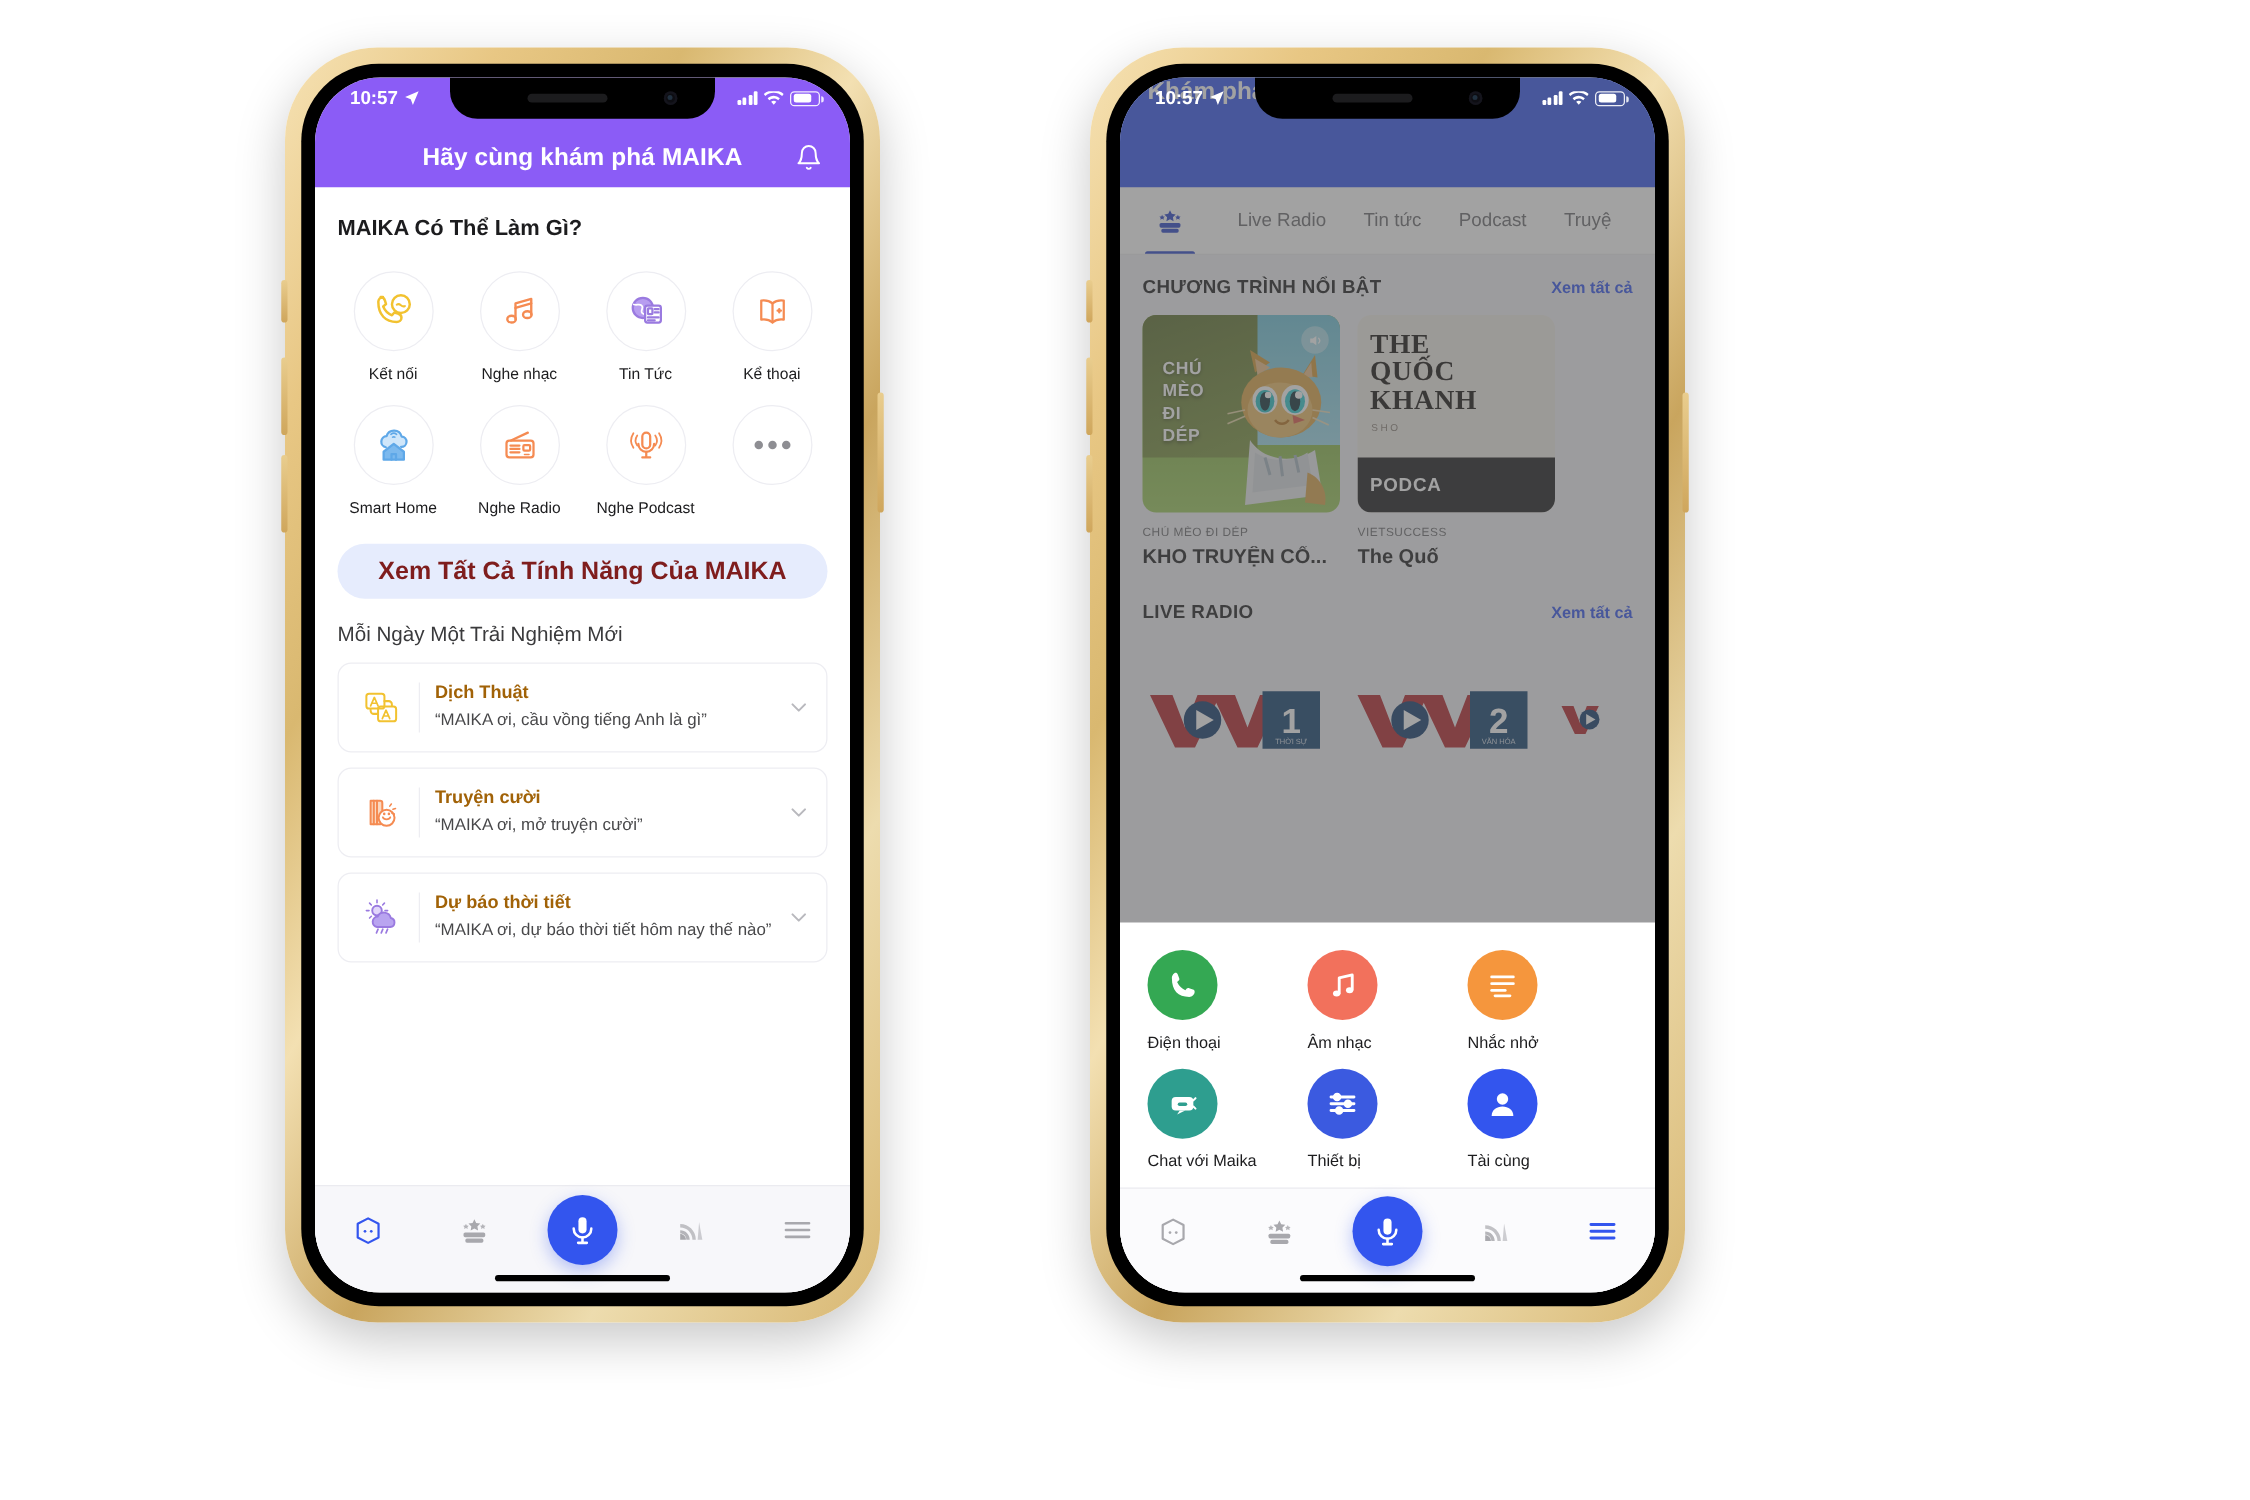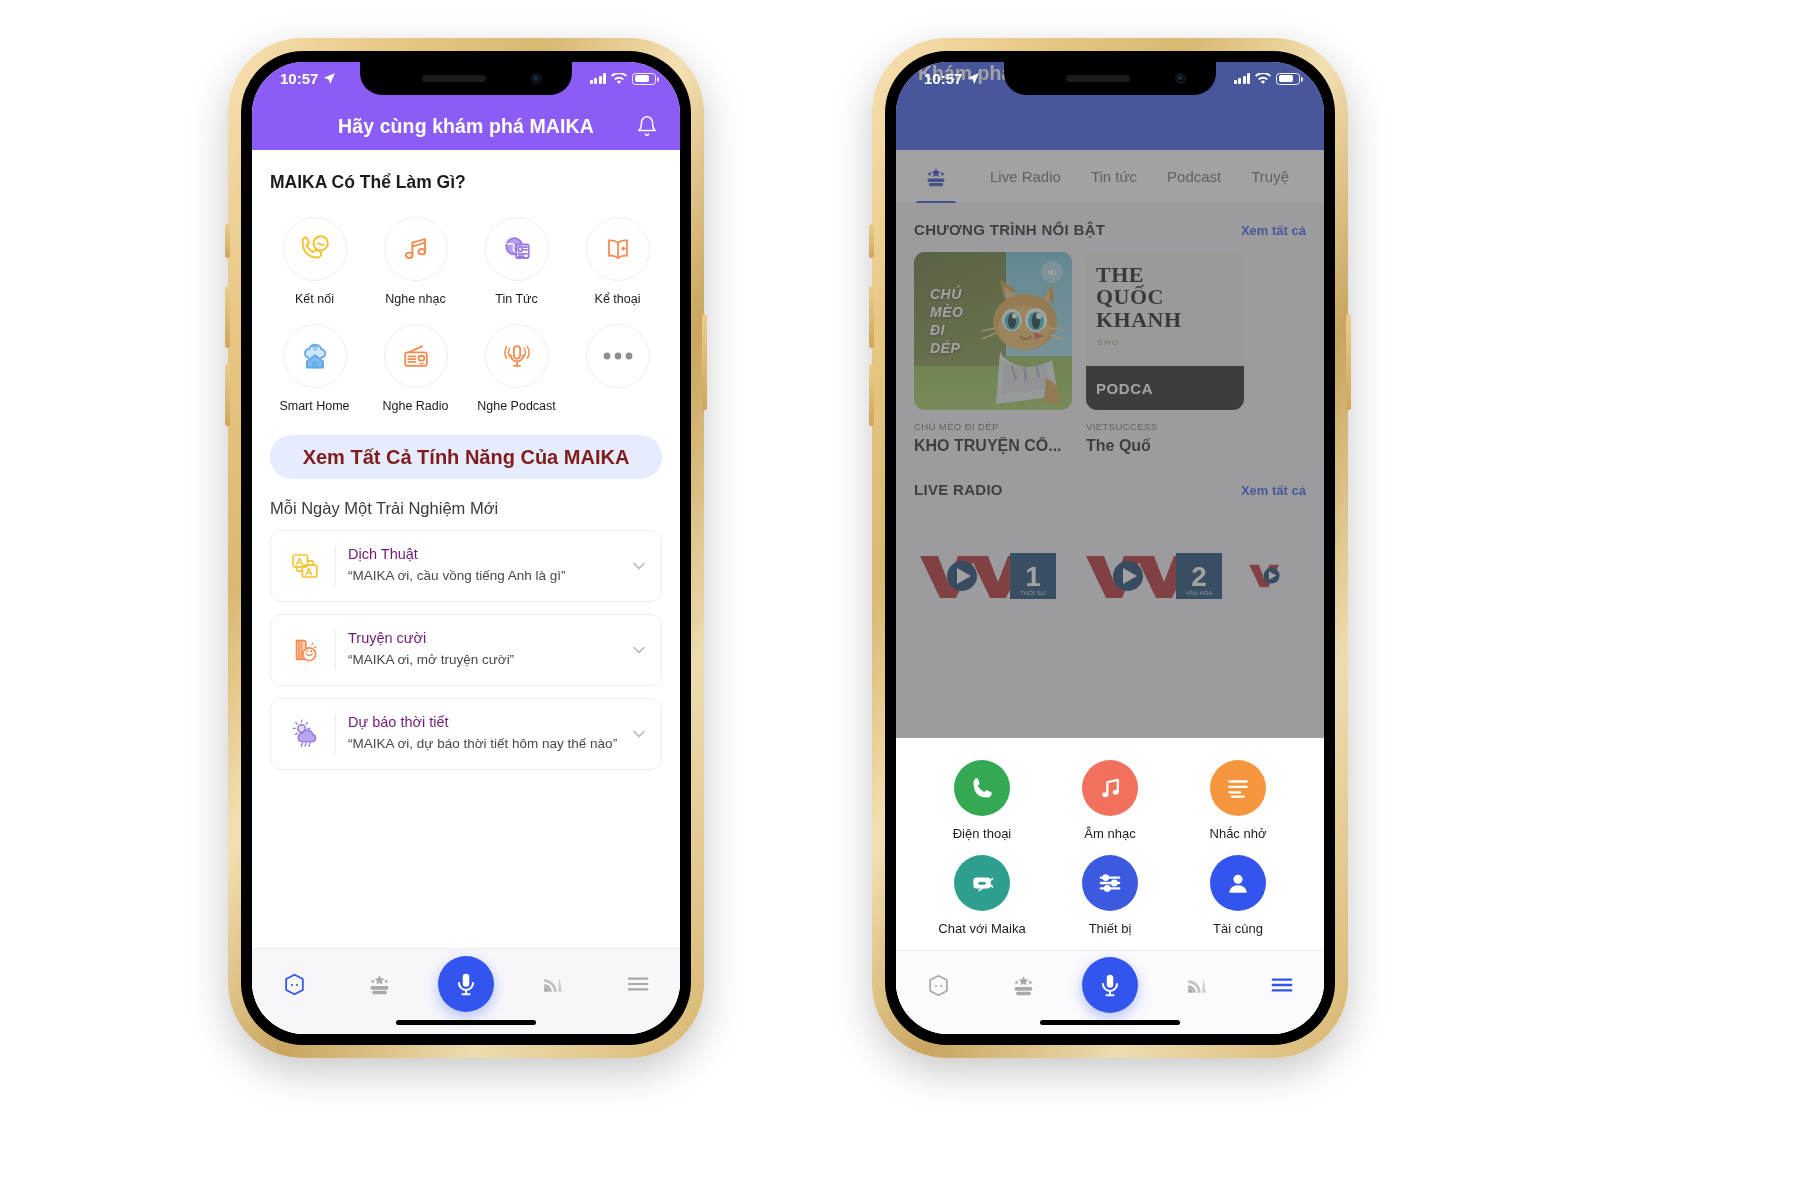--- a/index.html
+++ b/index.html
@@ -104,21 +104,21 @@
   .cta span { color: #7f1d1d; font-size: 20px; font-weight: bold; }
 
   .fcard {
     margin: 12px 18px 0; border: 1px solid #ededf2; border-radius: 11px;
     background: #fff; display: flex; align-items: center;
     padding: 13px 12px 13px 14px; min-height: 72px; position: relative;
   }
   .fcard-ic { width: 40px; height: 40px; flex: 0 0 40px; display:flex;align-items:center;justify-content:center; }
   .fcard-div { width: 1px; align-self: stretch; background: #ededf2; margin: 2px 12px 2px 10px; }
   .fcard-txt { flex: 1; min-width: 0; }
-  .fcard-title { font-size: 14.5px; font-weight: normal; color: #701a75; }
+  .fcard-title { font-size: 14.5px; font-weight: bold; color: #a16207; }
   .fcard-desc { font-size: 13.5px; color: #48484a; margin-top: 5px; line-height: 1.34; }
   .chev { width: 20px; height: 20px; flex: 0 0 20px; margin-left: 6px; }
 
   .tabbar {
     position: absolute; left: 0; right: 0; bottom: 0; height: 86px;
     background: #f7f7fa; border-top: 1px solid #ebebf0;
     display: flex; align-items: flex-start; justify-content: space-around;
     padding-top: 16px;
   }
   .tab-item { width: 52px; height: 38px; display:flex; align-items:center; justify-content:center; }
@@ -152,21 +152,21 @@
   .prog-name { font-size: 16px; font-weight: bold; color:#1c1c1e; margin-top: 5px; white-space:nowrap; overflow:hidden; }
 
   .radio-row { display:flex; gap: 16px; padding: 14px 0 0 18px; align-items:center; }
   .vov-logo { width: 150px; height: 62px; flex: 0 0 150px; display:flex; align-items:center; }
 
   .sheet {
     position: absolute; left: 0; right: 0; bottom: 0; z-index: 20;
     background: #fff; padding: 22px 0 0 0;
   }
   .sheet-grid { display: grid; grid-template-columns: repeat(3,1fr); row-gap: 14px; padding: 0 22px 14px; }
-  .sh-cell { display:flex; flex-direction:column; align-items:center; }
+  .sh-cell { display:flex; flex-direction:column; }
   .sh-circle { width: 56px; height: 56px; border-radius: 50%; display:flex;align-items:center;justify-content:center; }
   .sh-label { margin-top: 10px; font-size: 13px; color:#1c1c1e; }
 
   .tabbar-r {
     height: 84px; background:#fbfbfd; border-top:1px solid #ebebf0;
     display:flex; align-items:flex-start; justify-content:space-around; padding-top: 15px;
   }
   svg { display:block; }
 </style>
 </head>
@@ -510,21 +510,21 @@
           <div class="r-body">
 
             <div class="r-sec-head">
               <div class="r-sec-title">CHƯƠNG TRÌNH NỔI BẬT</div>
               <div class="r-sec-more">Xem tất cả</div>
             </div>
 
             <div class="card-row">
 
               <div class="prog-card">
-                <div class="prog-thumb" style="background:linear-gradient(180deg,#7fa03f 0%,#6e8c3a 25%,#89b84b 60%,#9cc95c 100%);font-style:italic;">
+                <div class="prog-thumb" style="background:linear-gradient(180deg,#7fa03f 0%,#6e8c3a 25%,#89b84b 60%,#9cc95c 100%);">
                   <div style="position:absolute;right:0;top:0;width:52%;height:66%;background:linear-gradient(180deg,#6fc4d9,#9fdced);"></div>
                   <div style="position:absolute;left:0;top:0;width:58%;height:72%;background:linear-gradient(160deg,#5c6f2e,#7d9640);"></div>
 
                   <svg style="position:absolute;left:46px;top:18px" width="110" height="140" viewBox="0 0 110 140">
                     <path d="M44 28l-4-18 16 10z" fill="#d79a36"></path>
                     <path d="M82 30l10-16 2 18z" fill="#d79a36"></path>
                     <path d="M46 30l-2-13 12 7z" fill="#f0c089"></path>
                     <path d="M82 31l7-11 1 12z" fill="#f0c089"></path>
                     <ellipse cx="65" cy="52" rx="32" ry="28" fill="#e0a647"></ellipse>
                     <ellipse cx="64" cy="58" rx="26" ry="22" fill="#edbd67"></ellipse>

